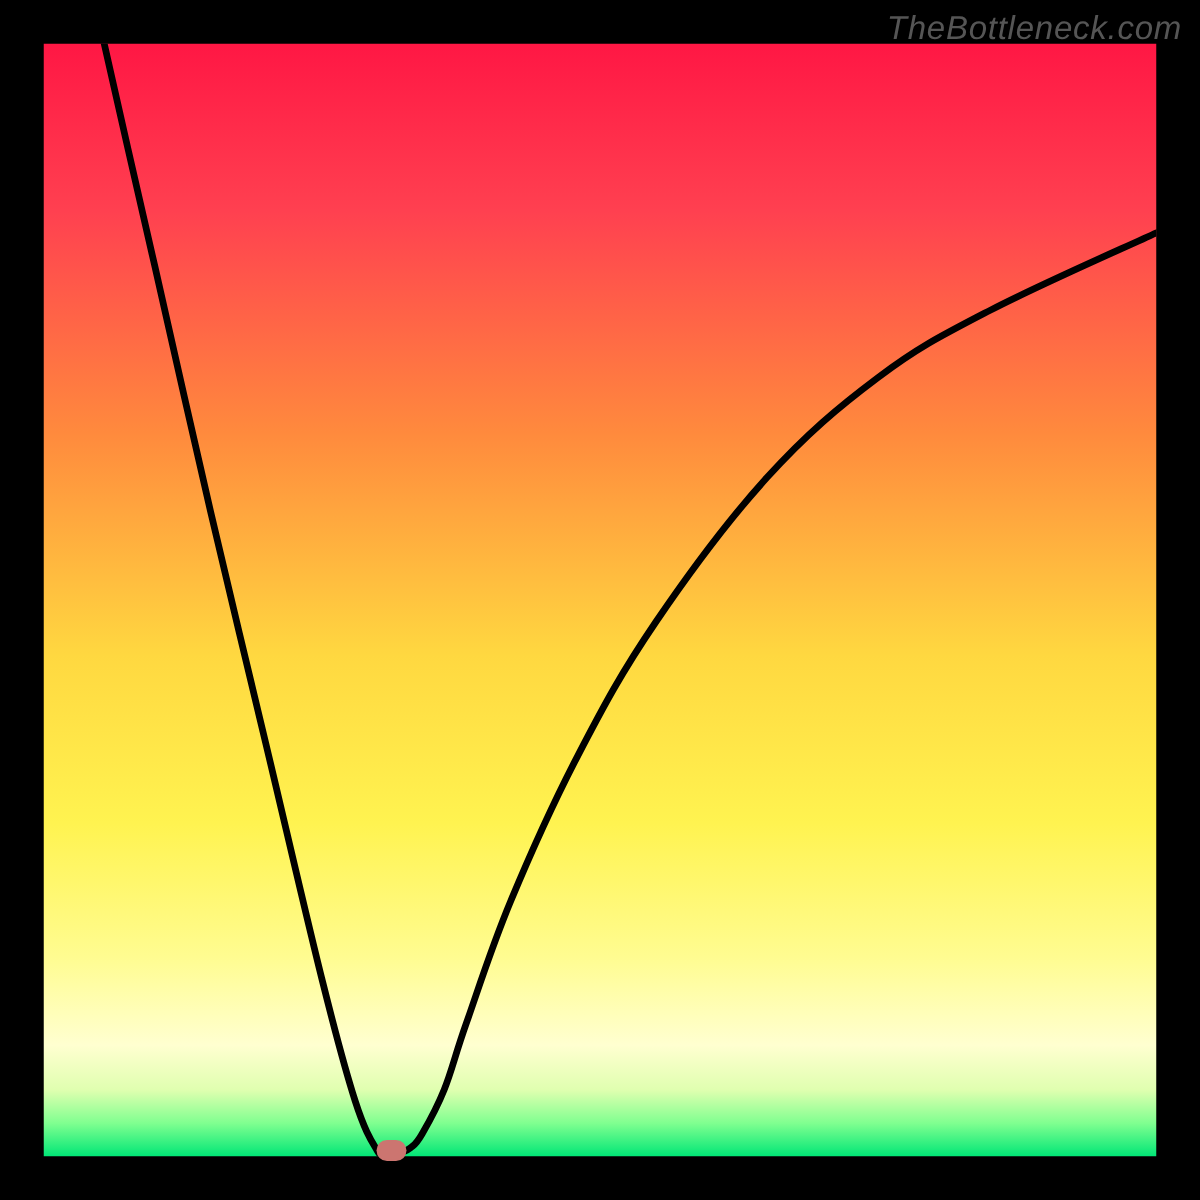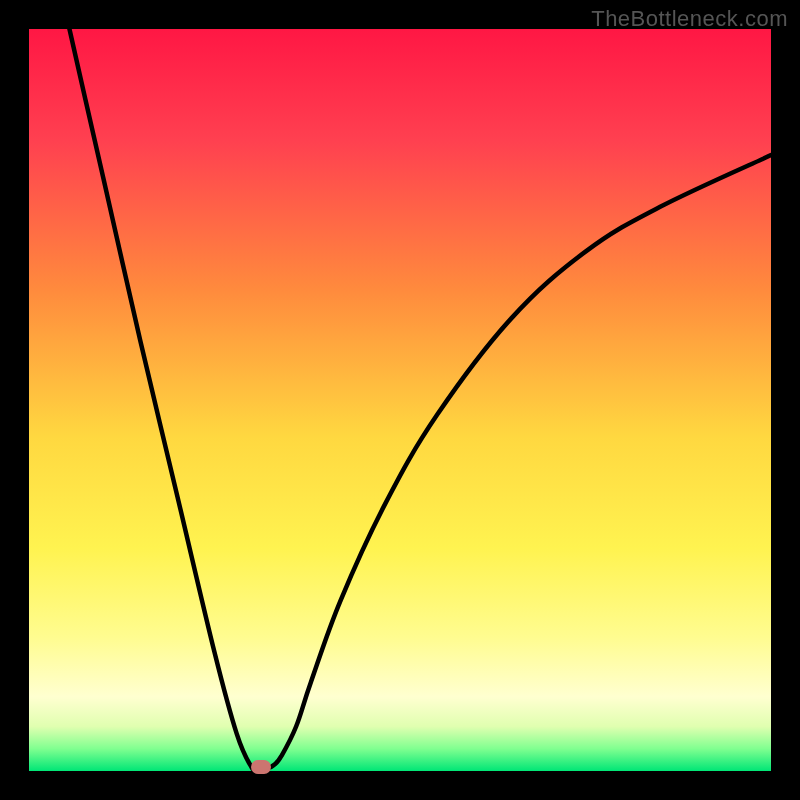--- a/index.html
+++ b/index.html
@@ -12,20 +12,21 @@
     height: 800px;
     background: #000;
     font-family: Arial, sans-serif;
     overflow: hidden;
   }
   .container {
     width: 800px;
     height: 732px;
     position: relative;
     background: #000;
+    font-style: italic;
   }
   .watermark {
     position: absolute;
     top: 6px;
     right: 12px;
     color: #555;
     font-size: 22px;
     font-weight: 500;
     z-index: 10;
     letter-spacing: 0.5px;

